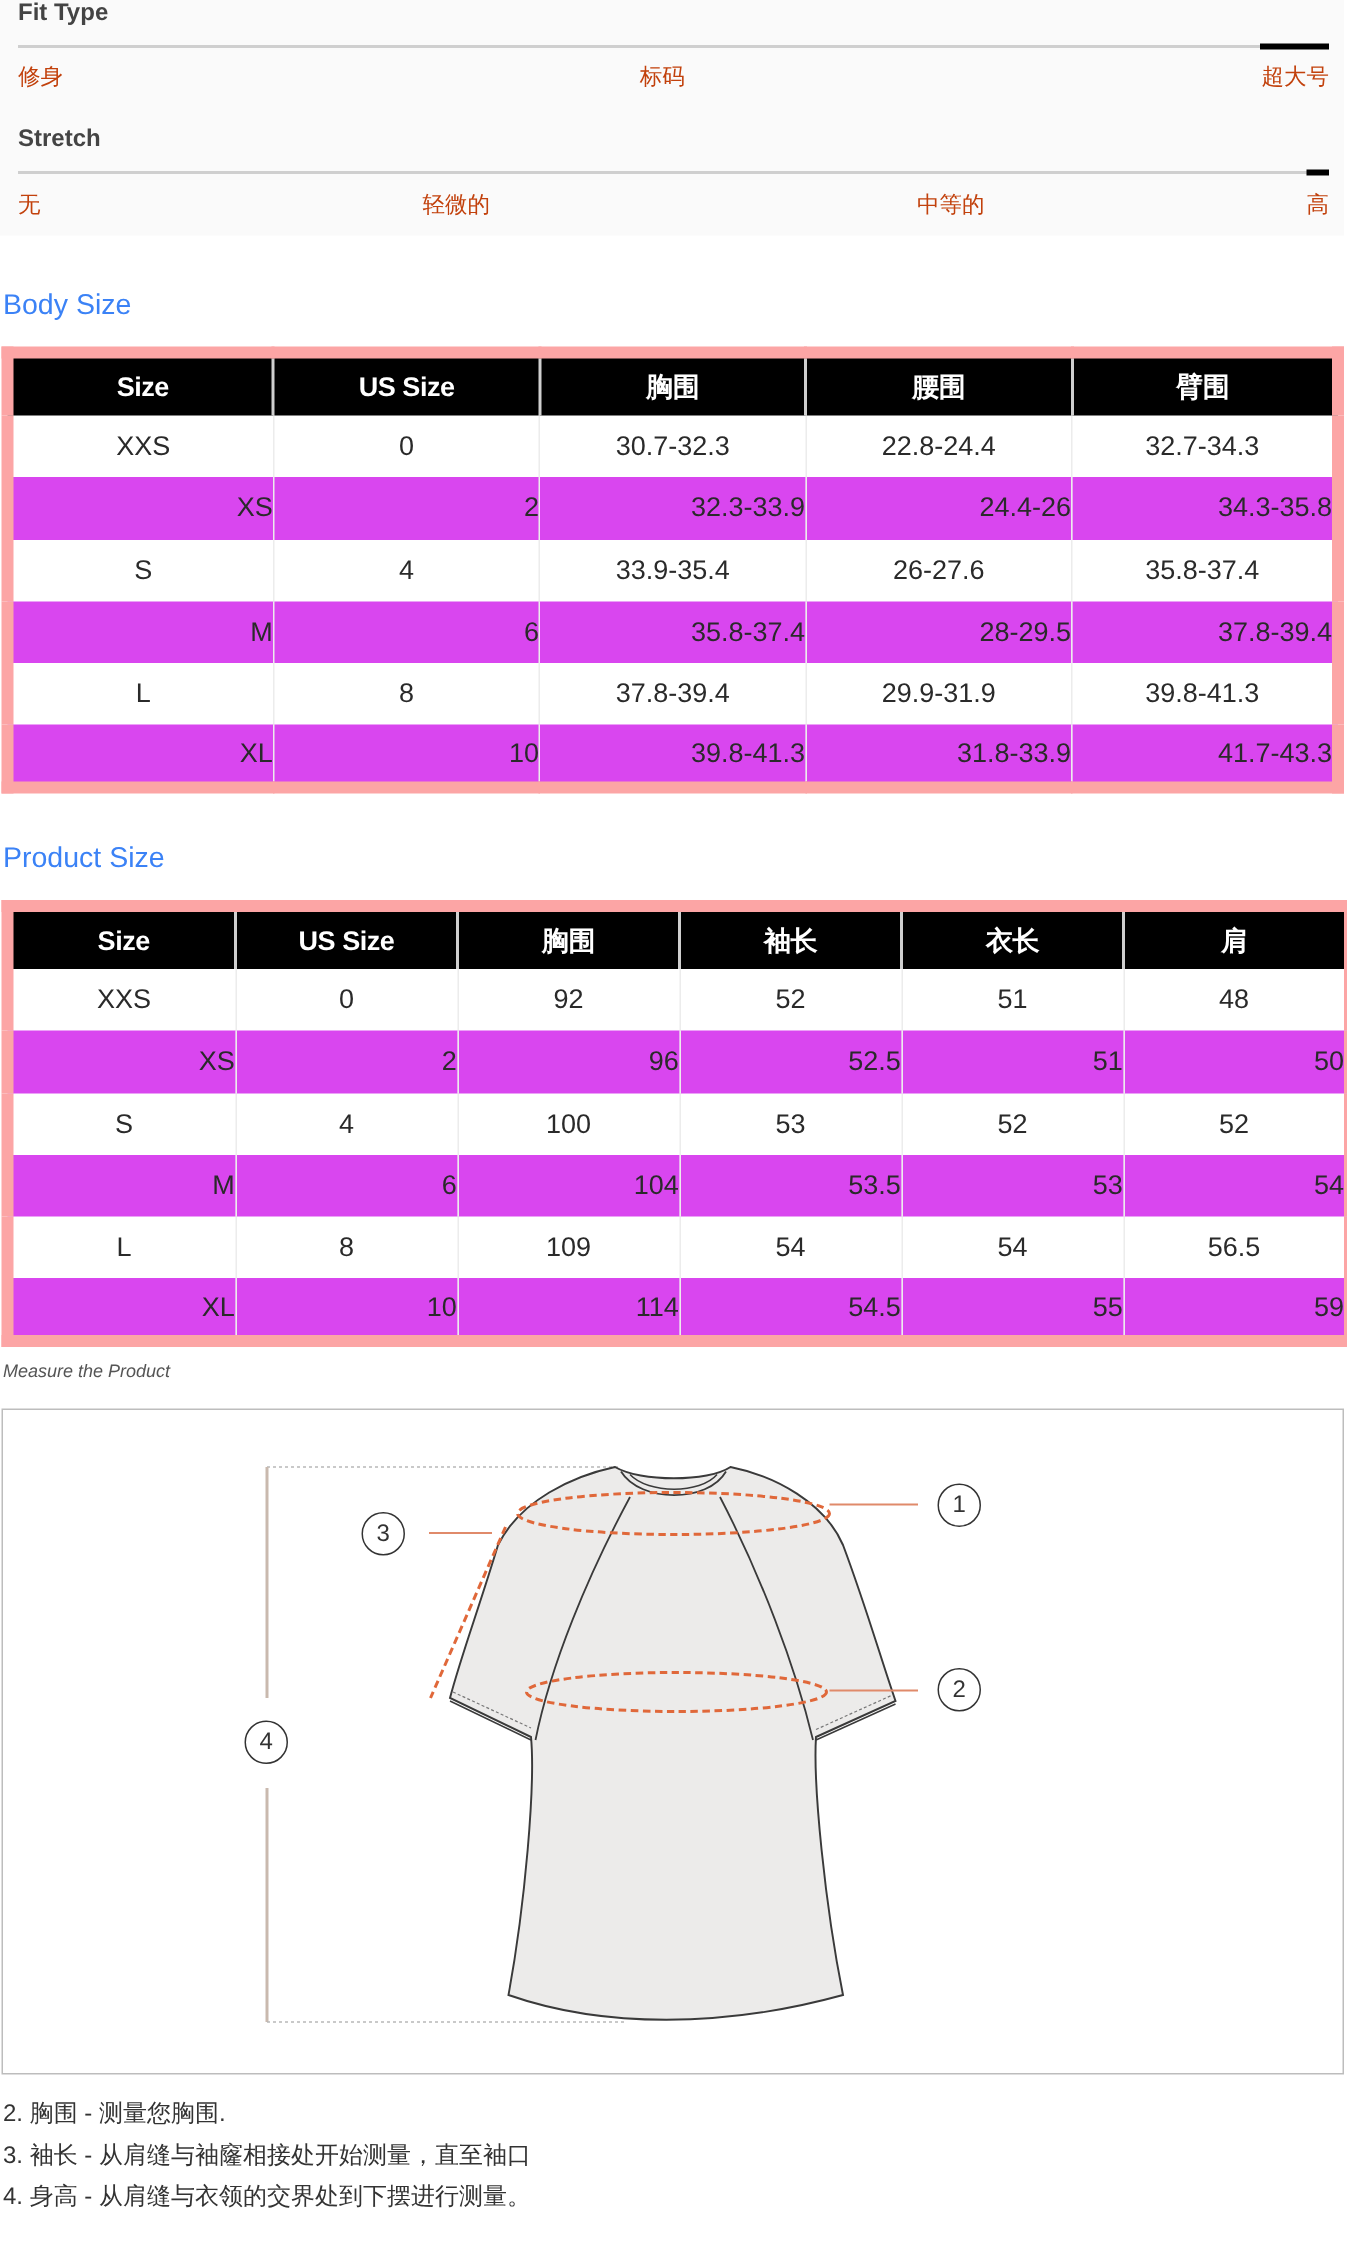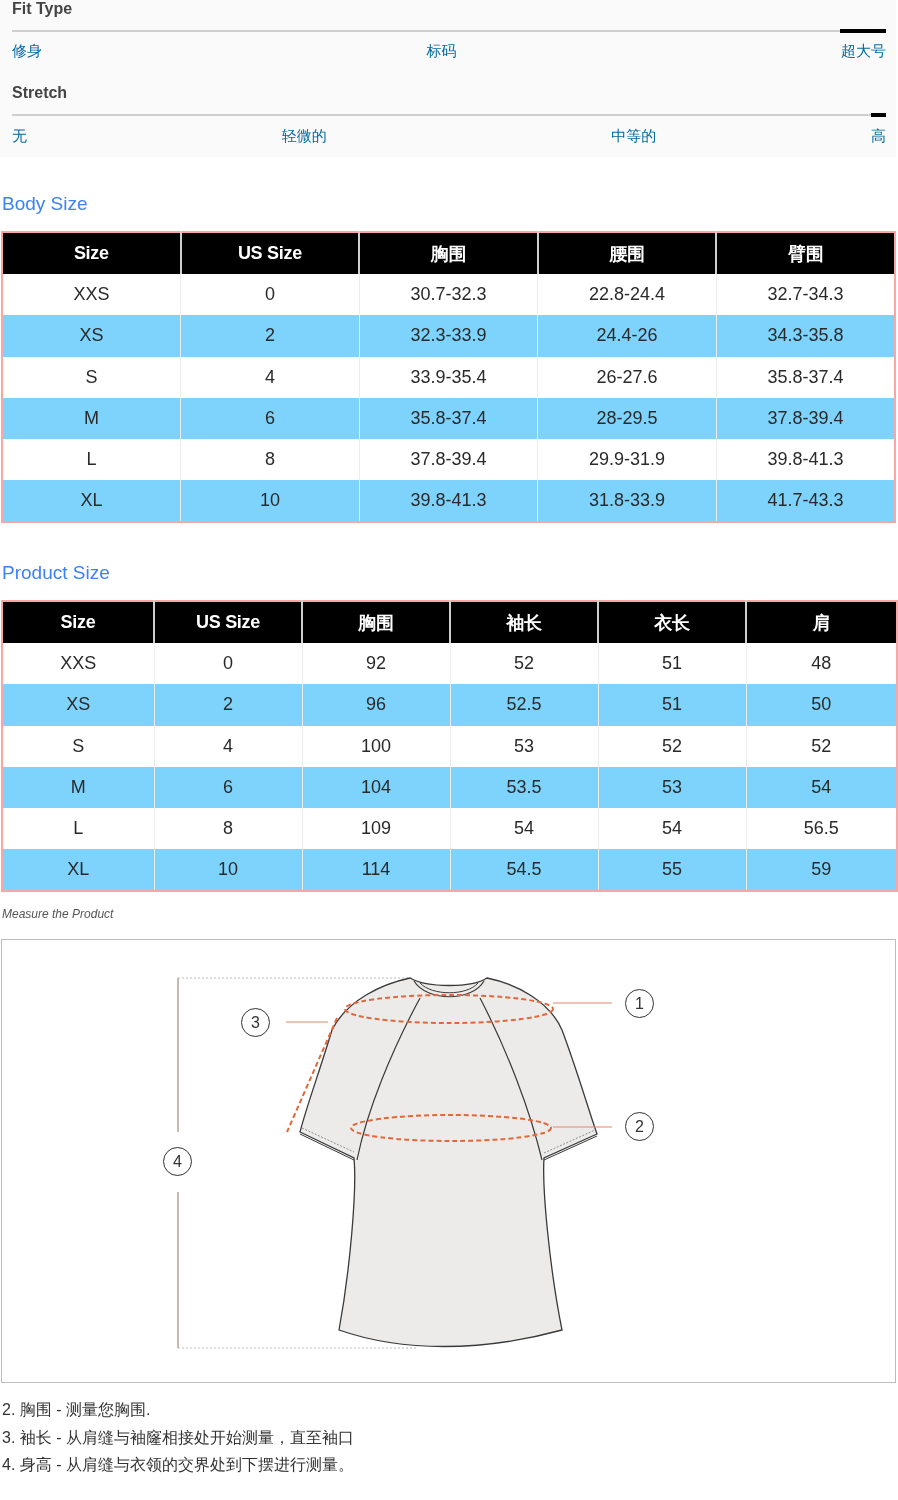--- a/index.html
+++ b/index.html
@@ -4,33 +4,33 @@
 <style>
   * { box-sizing: border-box; margin: 0; padding: 0; }
   html, body { width: 898px; height: 1500px; background: #ffffff; overflow: hidden; }
   body { font-family: "Liberation Sans", "DejaVu Sans", sans-serif; color: #222; position: relative; }
 
   
   .fit-panel { position: absolute; left: 0; top: 0; width: 896px; height: 157px; background: #fafafa; }
   .fit-label { position: absolute; left: 12px; font-size: 16px; color: #444; font-weight: 700; }
   .fit-track { position: absolute; left: 12px; width: 874px; height: 2px; background: #cfcfcf; }
   .fit-marker { position: absolute; height: 4px; background: #000; }
-  .fit-ticks { position: absolute; left: 12px; width: 874px; display: flex; justify-content: space-between; font-size: 15px; color: #0369a1; }
+  .fit-ticks { position: absolute; left: 12px; width: 874px; display: flex; justify-content: space-between; font-size: 15px; color: #c2410c; }
   .fit-ticks span { display: block; }
 
   
   .section-title { position: absolute; left: 2px; font-size: 19px; font-weight: 400; color: #3b82f6; }
 
   
-  table.size-table { position: absolute; left: 1px; width: 895px; border-collapse: collapse; border: 2px solid #fca5a5; table-layout: fixed; }
+  table.size-table { position: absolute; left: 1px; width: 895px; border-collapse: collapse; border: 8px solid #fca5a5; table-layout: fixed; }
   .size-table th { background: #000; color: #fff; font-weight: 700; font-size: 18px; height: 42px; border-left: 2px solid #cfcfcf; text-align: center; letter-spacing: -0.3px; }
   .size-table th:first-child { border-left: none; }
   .size-table td { text-align: center; font-size: 18px; color: #2a2a2a; height: 41.3px; border-left: 1px solid #ececec; font-weight: 300; }
   .size-table td:first-child { border-left: none; }
-  .size-table tr.alt td { background: #7dd3fc; }
+  .size-table tr.alt td { background: #d946ef; text-align: right; }
 
   .measure-caption { position: absolute; left: 2px; top: 907px; font-size: 12px; font-style: italic; color: #555; font-weight: 300; }
 
   .diagram-box { position: absolute; left: 1px; top: 939px; width: 895px; height: 444px; border: 1px solid #bdbdbd; background: #fff; }
   .diagram-box svg { position: absolute; left: 0; top: 0; }
 
   .notes { position: absolute; left: 2px; top: 1396px; font-size: 16px; color: #333; line-height: 27.5px; }
   .notes div { white-space: nowrap; }
 </style>
 </head>

